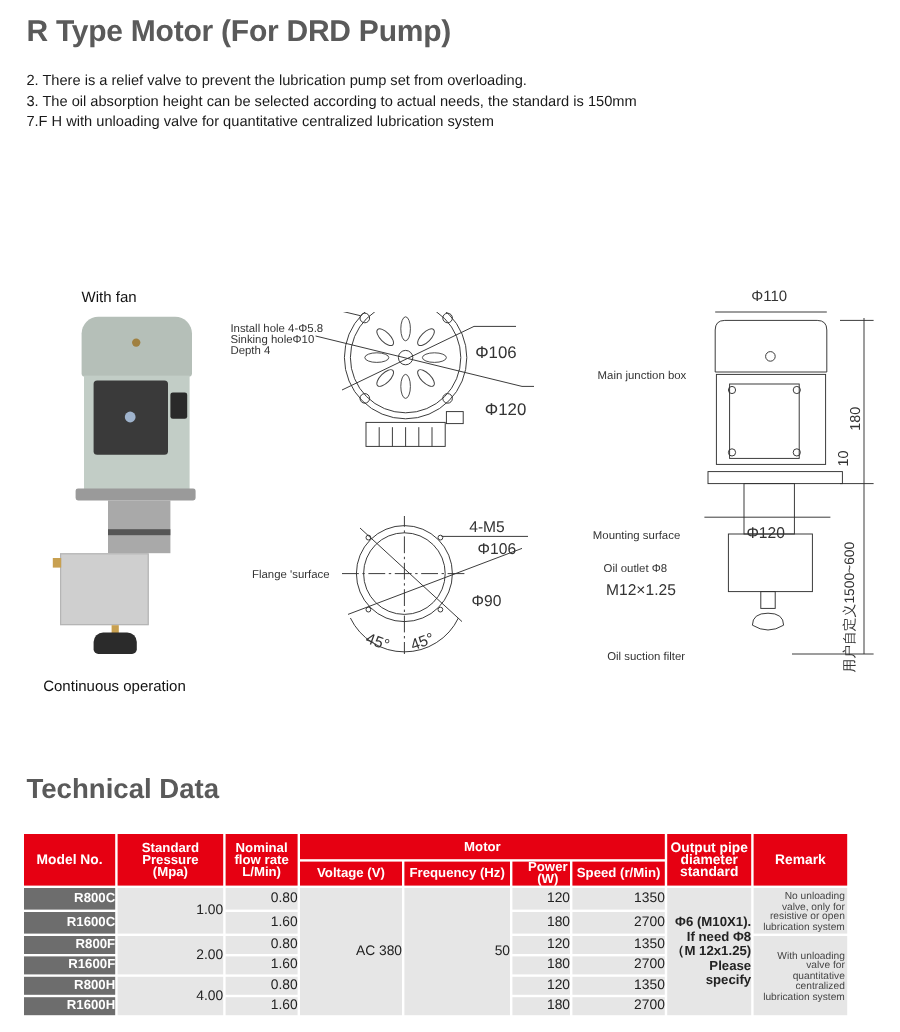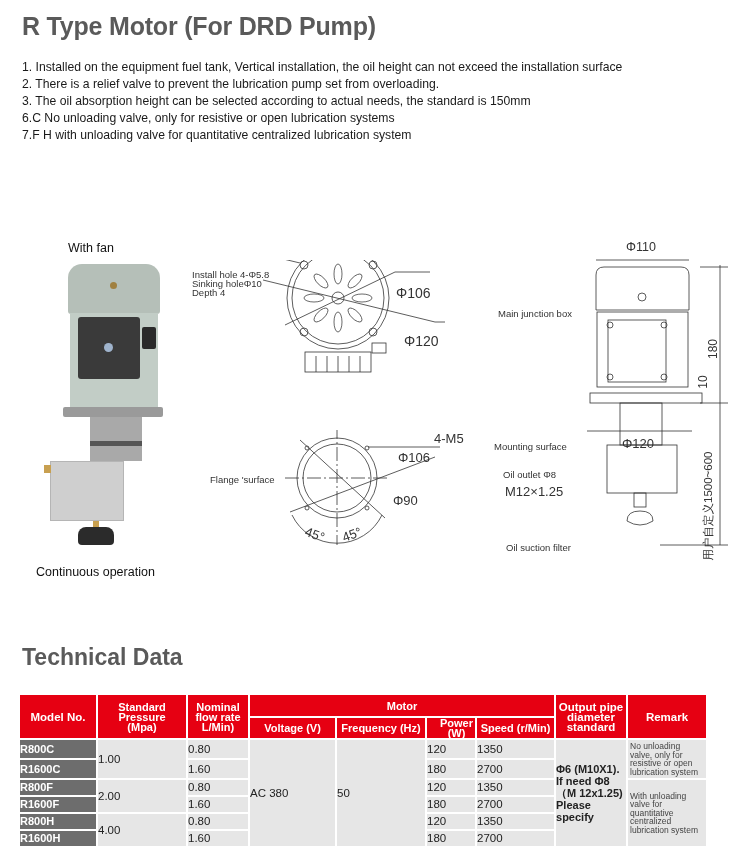--- a/index.html
+++ b/index.html
@@ -30,37 +30,35 @@
     position: absolute; left: 18px; top: 693px;
     border-collapse: separate; border-spacing: 2px;
     font-family: "Liberation Sans", sans-serif;
   }
   table.tech th {
     background: #e60012; color: #fff; font-weight: bold; font-size: 11px;
     line-height: 10px; text-align: center; padding: 0 2px;
   }
   table.tech th.big { font-size: 11.5px; }
   table.tech td {
-    background: #e6e6e6; color: #222; font-size: 11.5px; text-align: left;
+    background: #e6e6e6; color: #222; font-size: 11.5px; text-align: right;
     height: 15px; padding: 0; line-height: 15px; margin-left: 30px;
   }
   table.tech td.model { background: #6d6d6d; color: #fff; font-weight: bold; font-size: 11px; }
   table.tech td.pipe { font-weight: bold; font-size: 11px; line-height: 12px; }
   table.tech td.remark { font-size: 8.5px; line-height: 8.5px; color: #444; padding: 2px; }
 </style>
 </head>
 <body>
 
 <div class="page-title">R Type Motor (For DRD Pump)</div>
 
 <ul class="features">
-  <li>1. Installed on the equipment fuel tank, Vertical installation, the oil height can not exceed the installation surface</li>
   <li>2. There is a relief valve to prevent the lubrication pump set from overloading.</li>
   <li>3. The oil absorption height can be selected according to actual needs, the standard is 150mm</li>
-  <li>6.C No unloading valve, only for resistive or open lubrication systems</li>
   <li>7.F H with unloading valve for quantitative centralized lubrication system</li>
 </ul>
 
 <div class="photo-caption" style="left:68px; top:241px;">With fan</div>
 <div class="photo">
 
   <div style="left:38px; top:9px; width:92px; height:50px; background:#b5bfb8; border-radius:14px 14px 3px 3px;"></div>
   <div style="left:80px; top:27px; width:7px; height:7px; background:#a08040; border-radius:50%;"></div>
 
   <div style="left:40px; top:58px; width:88px; height:95px; background:#c2cdc6;"></div>
@@ -134,21 +132,21 @@
       <circle cx="97" cy="18" r="2"></circle>
     <circle cx="37" cy="78" r="2"></circle>
       <circle cx="97" cy="78" r="2"></circle>
     <line x1="30" y1="10" x2="115" y2="88"></line>
     <line x1="20" y1="82" x2="165" y2="27"></line>
     <line x1="98" y1="17" x2="170" y2="17"></line>
     <path d="M22 85 A50 50 0 0 0 112 85"></path>
   </svg>
 </div>
 <div style="position:absolute; left:210px; top:474px; font-size:9.5px; color:#333;">Flange 'surface</div>
-<div style="position:absolute; left:391px; top:431px; font-size:13px; color:#333;margin-left:43px;">4-M5</div>
+<div style="position:absolute; left:391px; top:431px; font-size:13px; color:#333;">4-M5</div>
 <div style="position:absolute; left:398px; top:450px; font-size:13px; color:#333;">Φ106</div>
 <div style="position:absolute; left:393px; top:493px; font-size:13px; color:#333;">Φ90</div>
 <div style="position:absolute; left:305px; top:527px; font-size:13px; color:#333; transform:rotate(20deg);">45°</div>
 <div style="position:absolute; left:342px; top:527px; font-size:13px; color:#333; transform:rotate(-20deg);">45°</div>
 
 <div class="drawing" style="left:580px; top:255px; width:160px; height:300px;">
   <svg width="160" height="300" viewBox="0 0 160 300" fill="none" stroke="#333" stroke-width="0.8">
     <line x1="16" y1="5" x2="109" y2="5"></line>
     <path d="M16 20 Q16 12 24 12 L101 12 Q109 12 109 20 L109 55 L16 55 Z"></path>
     <circle cx="62" cy="42" r="4"></circle>

